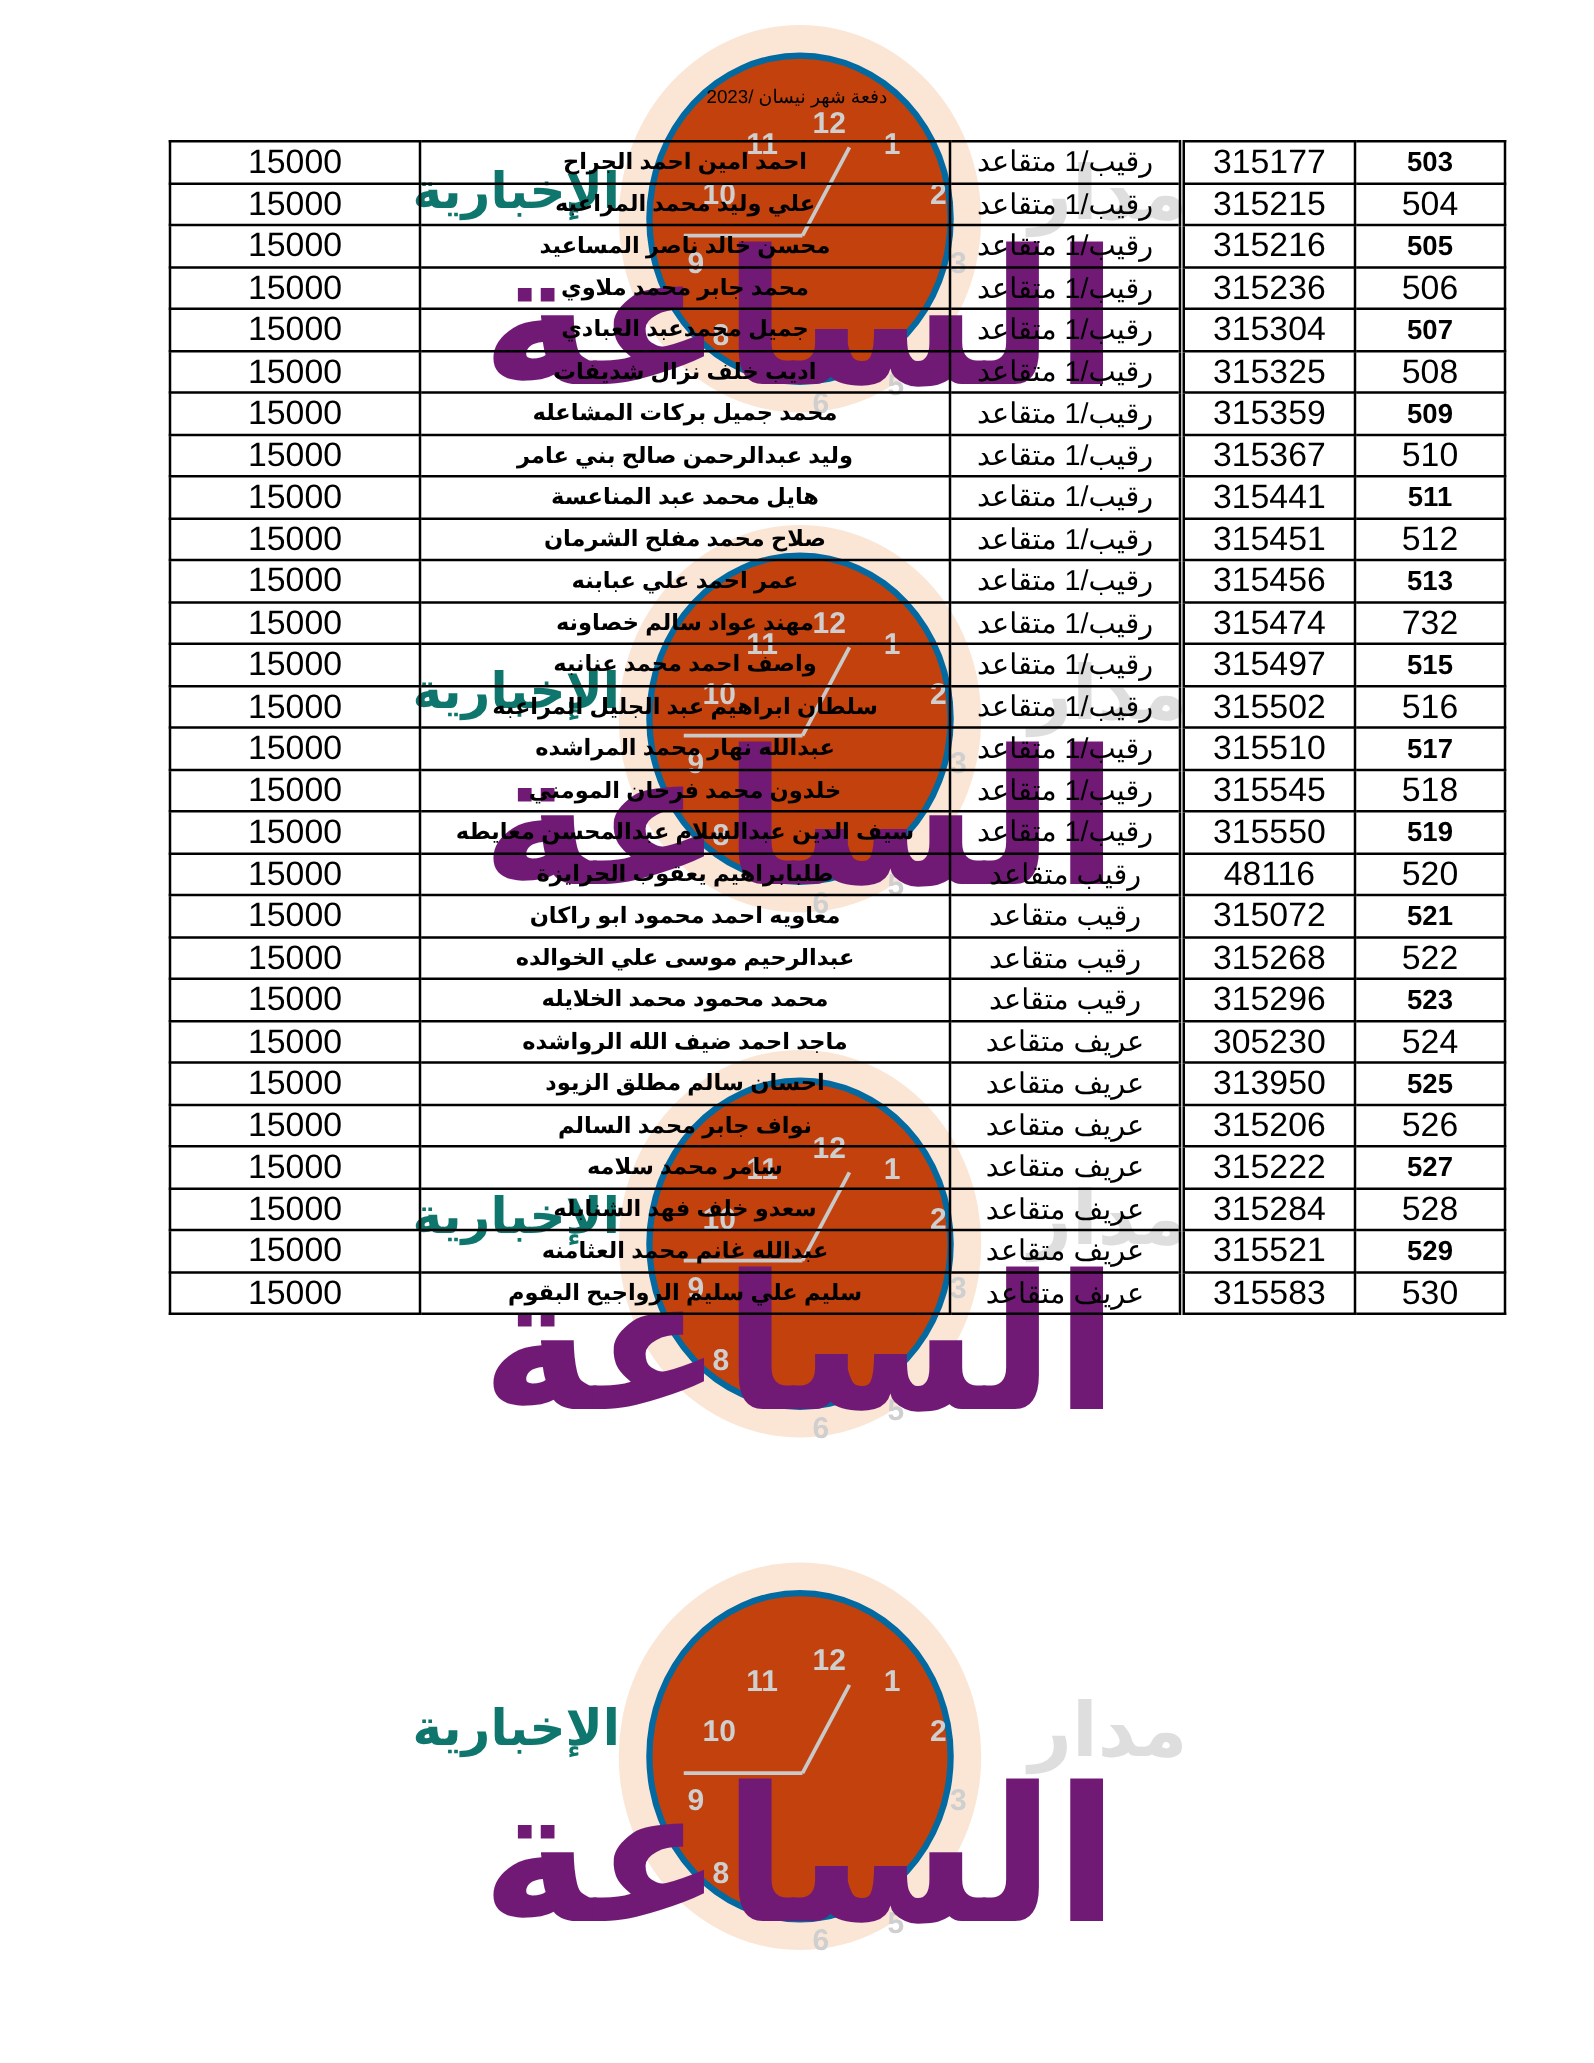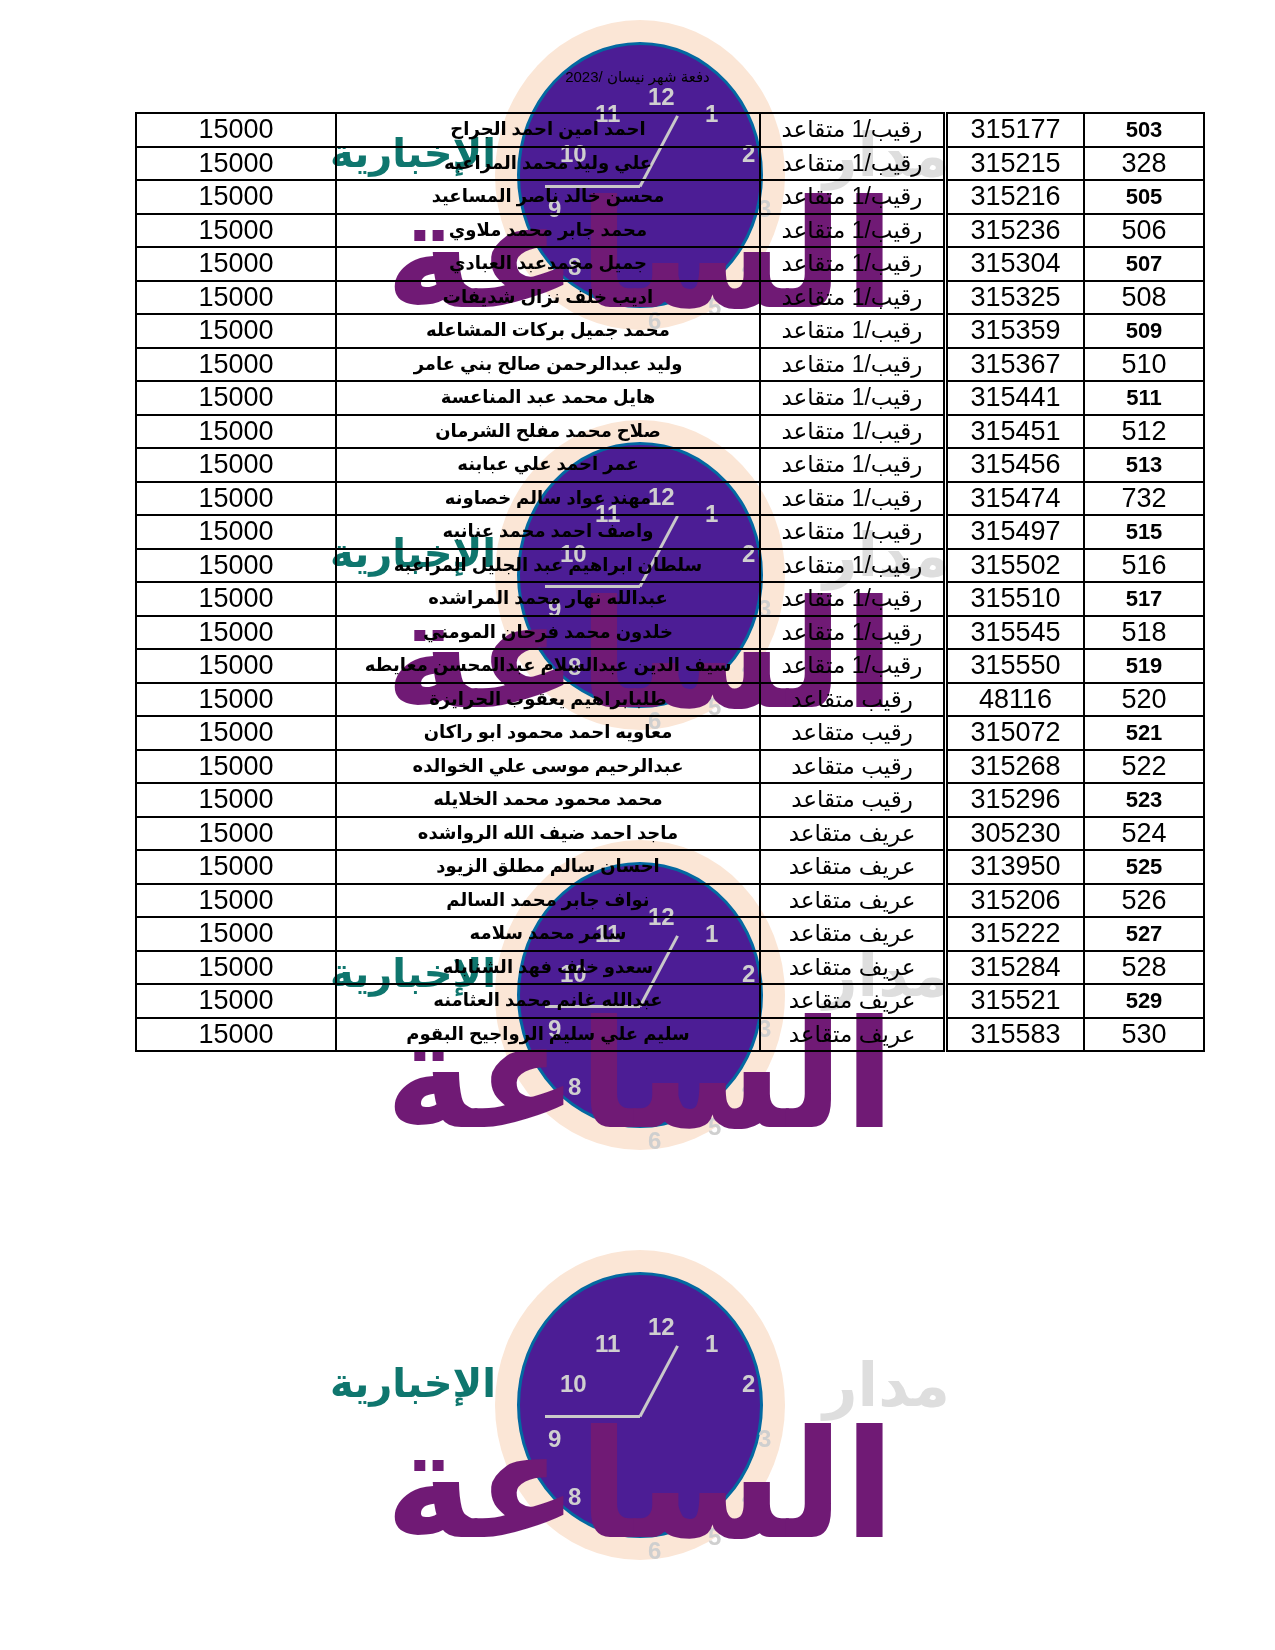--- a/index.html
+++ b/index.html
@@ -4,21 +4,21 @@
 <style>
   html, body { margin: 0; padding: 0; }
   body {
     width: 1275px; height: 1650px; background: #ffffff; position: relative; overflow: hidden;
     font-family: "Liberation Sans", "DejaVu Sans", sans-serif; color: #000;
   }
   .watermark { position: absolute; width: 620px; height: 330px; left: 330px; pointer-events: none; z-index: 0; }
   .wm-clock { position: absolute; left: 165px; top: 10px; width: 290px; height: 310px; border-radius: 50%;
     background: #fbe6d6; }
   .wm-clock-inner { position: absolute; left: 22px; top: 22px; right: 22px; bottom: 22px; border-radius: 50%;
-    background: #4c1d95; border: 3px solid #0369a1; }
+    background: #c2410c; border: 5px solid #0369a1; }
   .wm-num { position: absolute; color: #cfcfcf; font-weight: bold; font-size: 24px; }
   .wm-hand { position: absolute; background: #c9c9c9; transform-origin: left center; height: 3px; }
   .wm-text-small { position: absolute; left: 0px; top: 120px; font-size: 40px; font-weight: bold; color: #0f766e; }
   .wm-text-mid { position: absolute; right: 0px; top: 110px; font-size: 60px; font-weight: bold; color: #dedede; }
   .wm-text-big { position: absolute; left: 20px; top: 170px; width: 580px; text-align: center; font-size: 150px; line-height: 150px; font-weight: bold; color: #701a75; letter-spacing: 6px; }
 
   .doc-title { position: absolute; left: 0; width: 1275px; top: 68px; text-align: center; font-size: 15px; z-index: 2; }
   table.pay { position: absolute; left: 111px; top: 112px; width: 1055px; border-collapse: collapse; z-index: 2; table-layout: fixed; margin-left: 24px; }
   table.pay td { border: 2px solid #000; height: 31.5px; padding: 0; text-align: center; vertical-align: middle; line-height: 31px; white-space: nowrap; overflow: hidden; }
   td.amount { width: 198px; font-size: 27px; }
@@ -135,21 +135,21 @@
     <td class="name">احمد امين احمد الجراح</td>
     <td class="rank">رقيب/1 متقاعد</td>
     <td class="id">315177</td>
     <td class="num bold">503</td>
   </tr>
       <tr>
     <td class="amount">15000</td>
     <td class="name">علي وليد محمد المراعبه</td>
     <td class="rank">رقيب/1 متقاعد</td>
     <td class="id">315215</td>
-    <td class="num">328</td>
+    <td class="num">504</td>
   </tr>
       <tr>
     <td class="amount">15000</td>
     <td class="name">محسن خالد ناصر المساعيد</td>
     <td class="rank">رقيب/1 متقاعد</td>
     <td class="id">315216</td>
     <td class="num bold">505</td>
   </tr>
       <tr>
     <td class="amount">15000</td>

